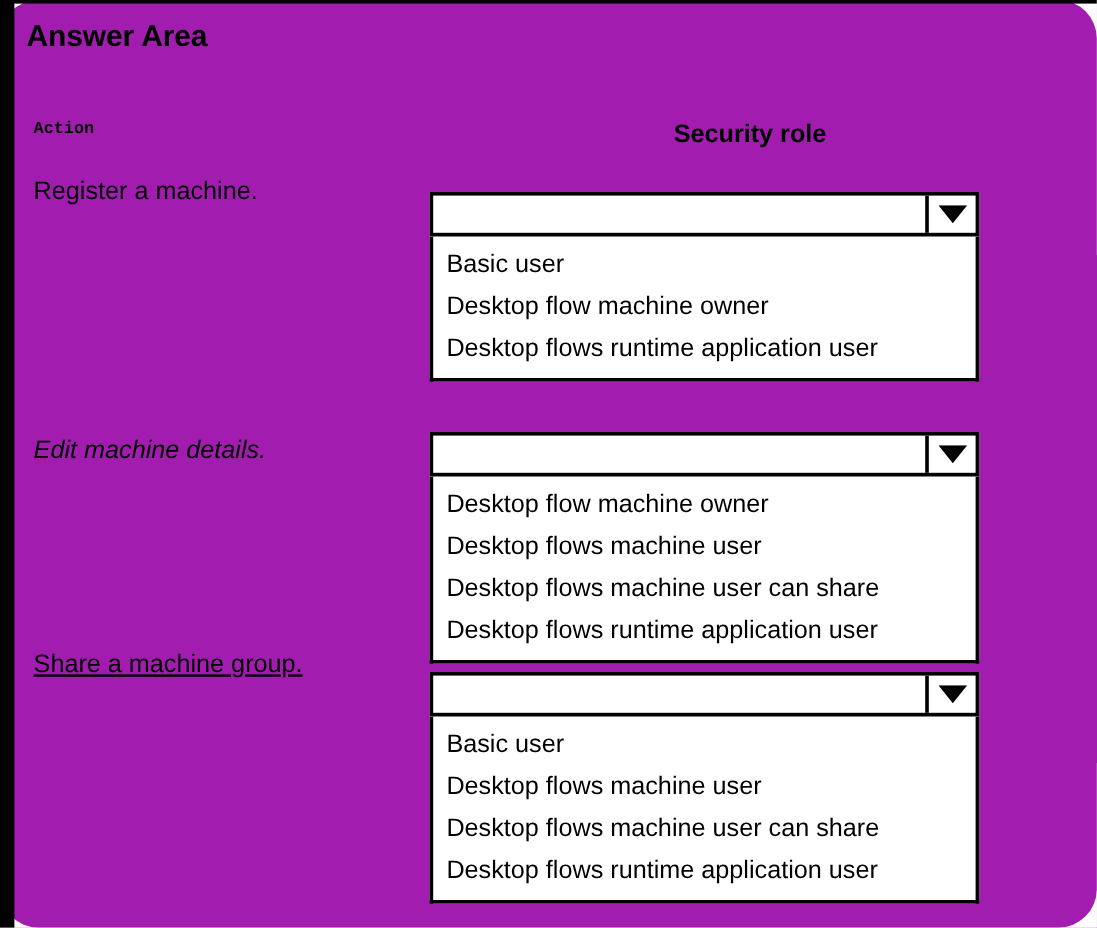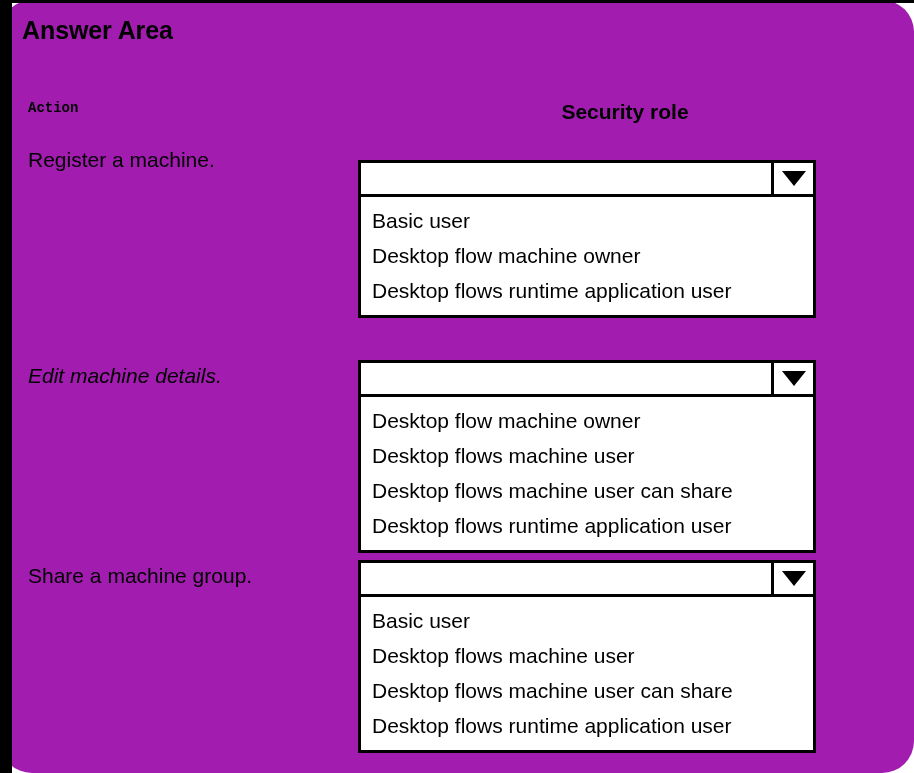--- a/index.html
+++ b/index.html
@@ -175,21 +175,21 @@
       </div>
     </div>
     <div class="dd-list">
       <div class="dd-option">Desktop flow machine owner</div>
       <div class="dd-option">Desktop flows machine user</div>
       <div class="dd-option">Desktop flows machine user can share</div>
       <div class="dd-option">Desktop flows runtime application user</div>
     </div>
   </div>
 
-  <div class="action-label" style="top:564px;">Share a machine group.</div>
+  <div class="action-label" style="top:542px;text-decoration:underline;">Share a machine group.</div>
   <div class="dropdown" style="top:560px;">
     <div class="dd-closed">
       <div class="dd-value"></div>
       <div class="dd-arrow-cell">
         <svg width="24" height="15" viewBox="0 0 24 15" aria-hidden="true">
           <polygon points="0,0 24,0 12,15" fill="#000000"></polygon>
         </svg>
       </div>
     </div>
     <div class="dd-list">

